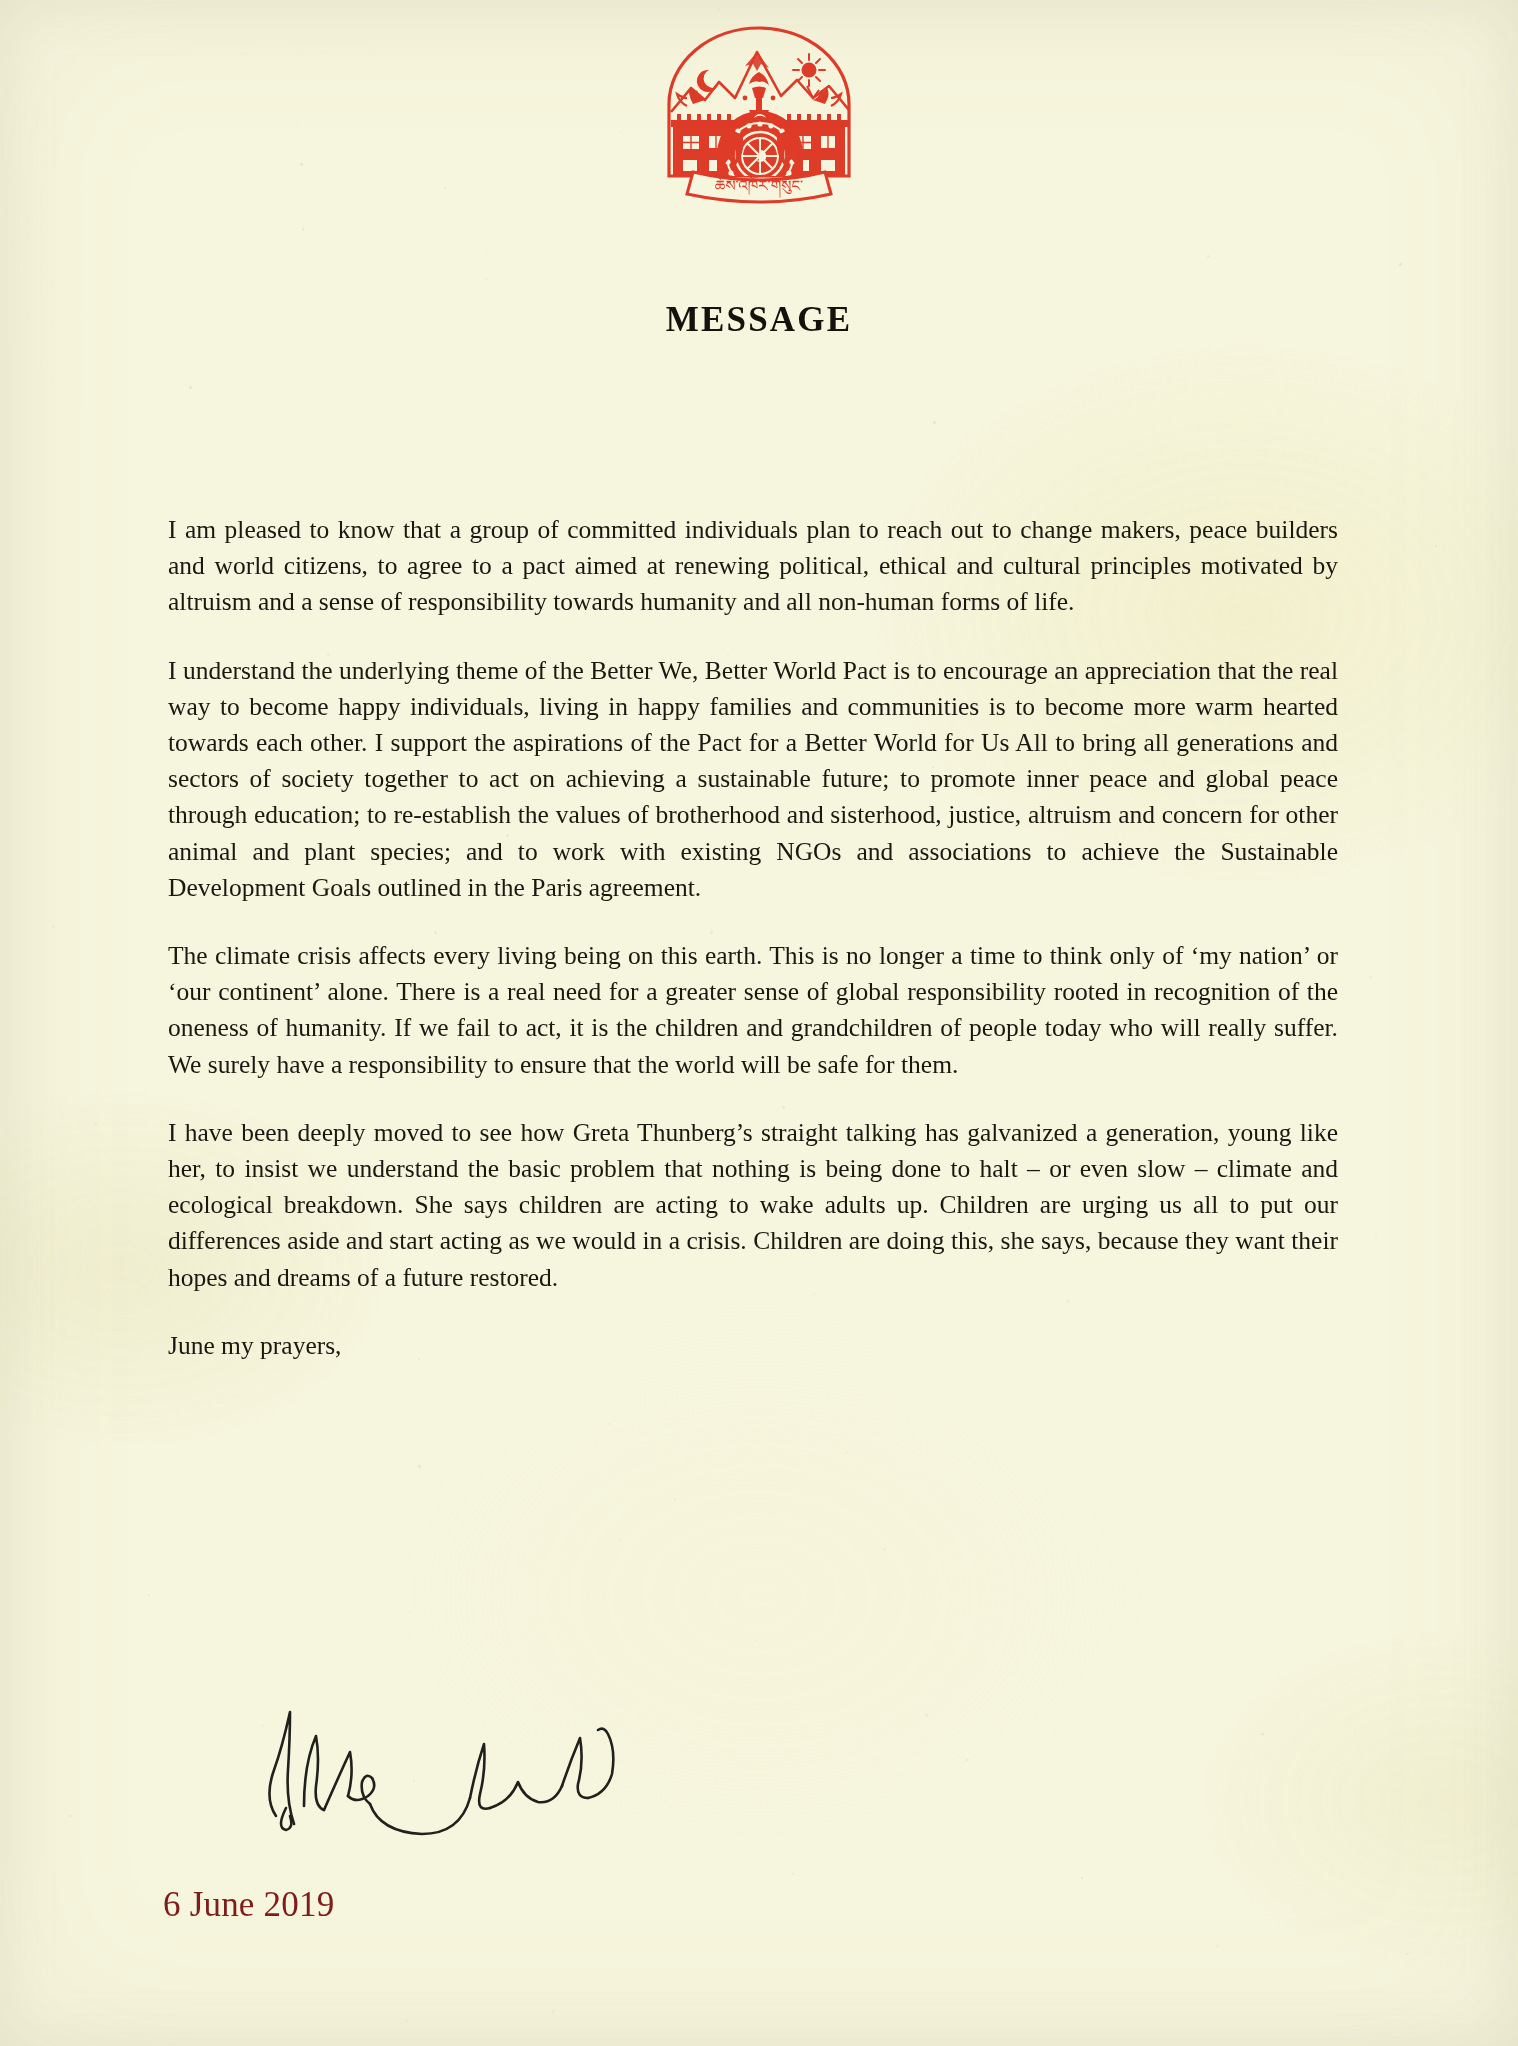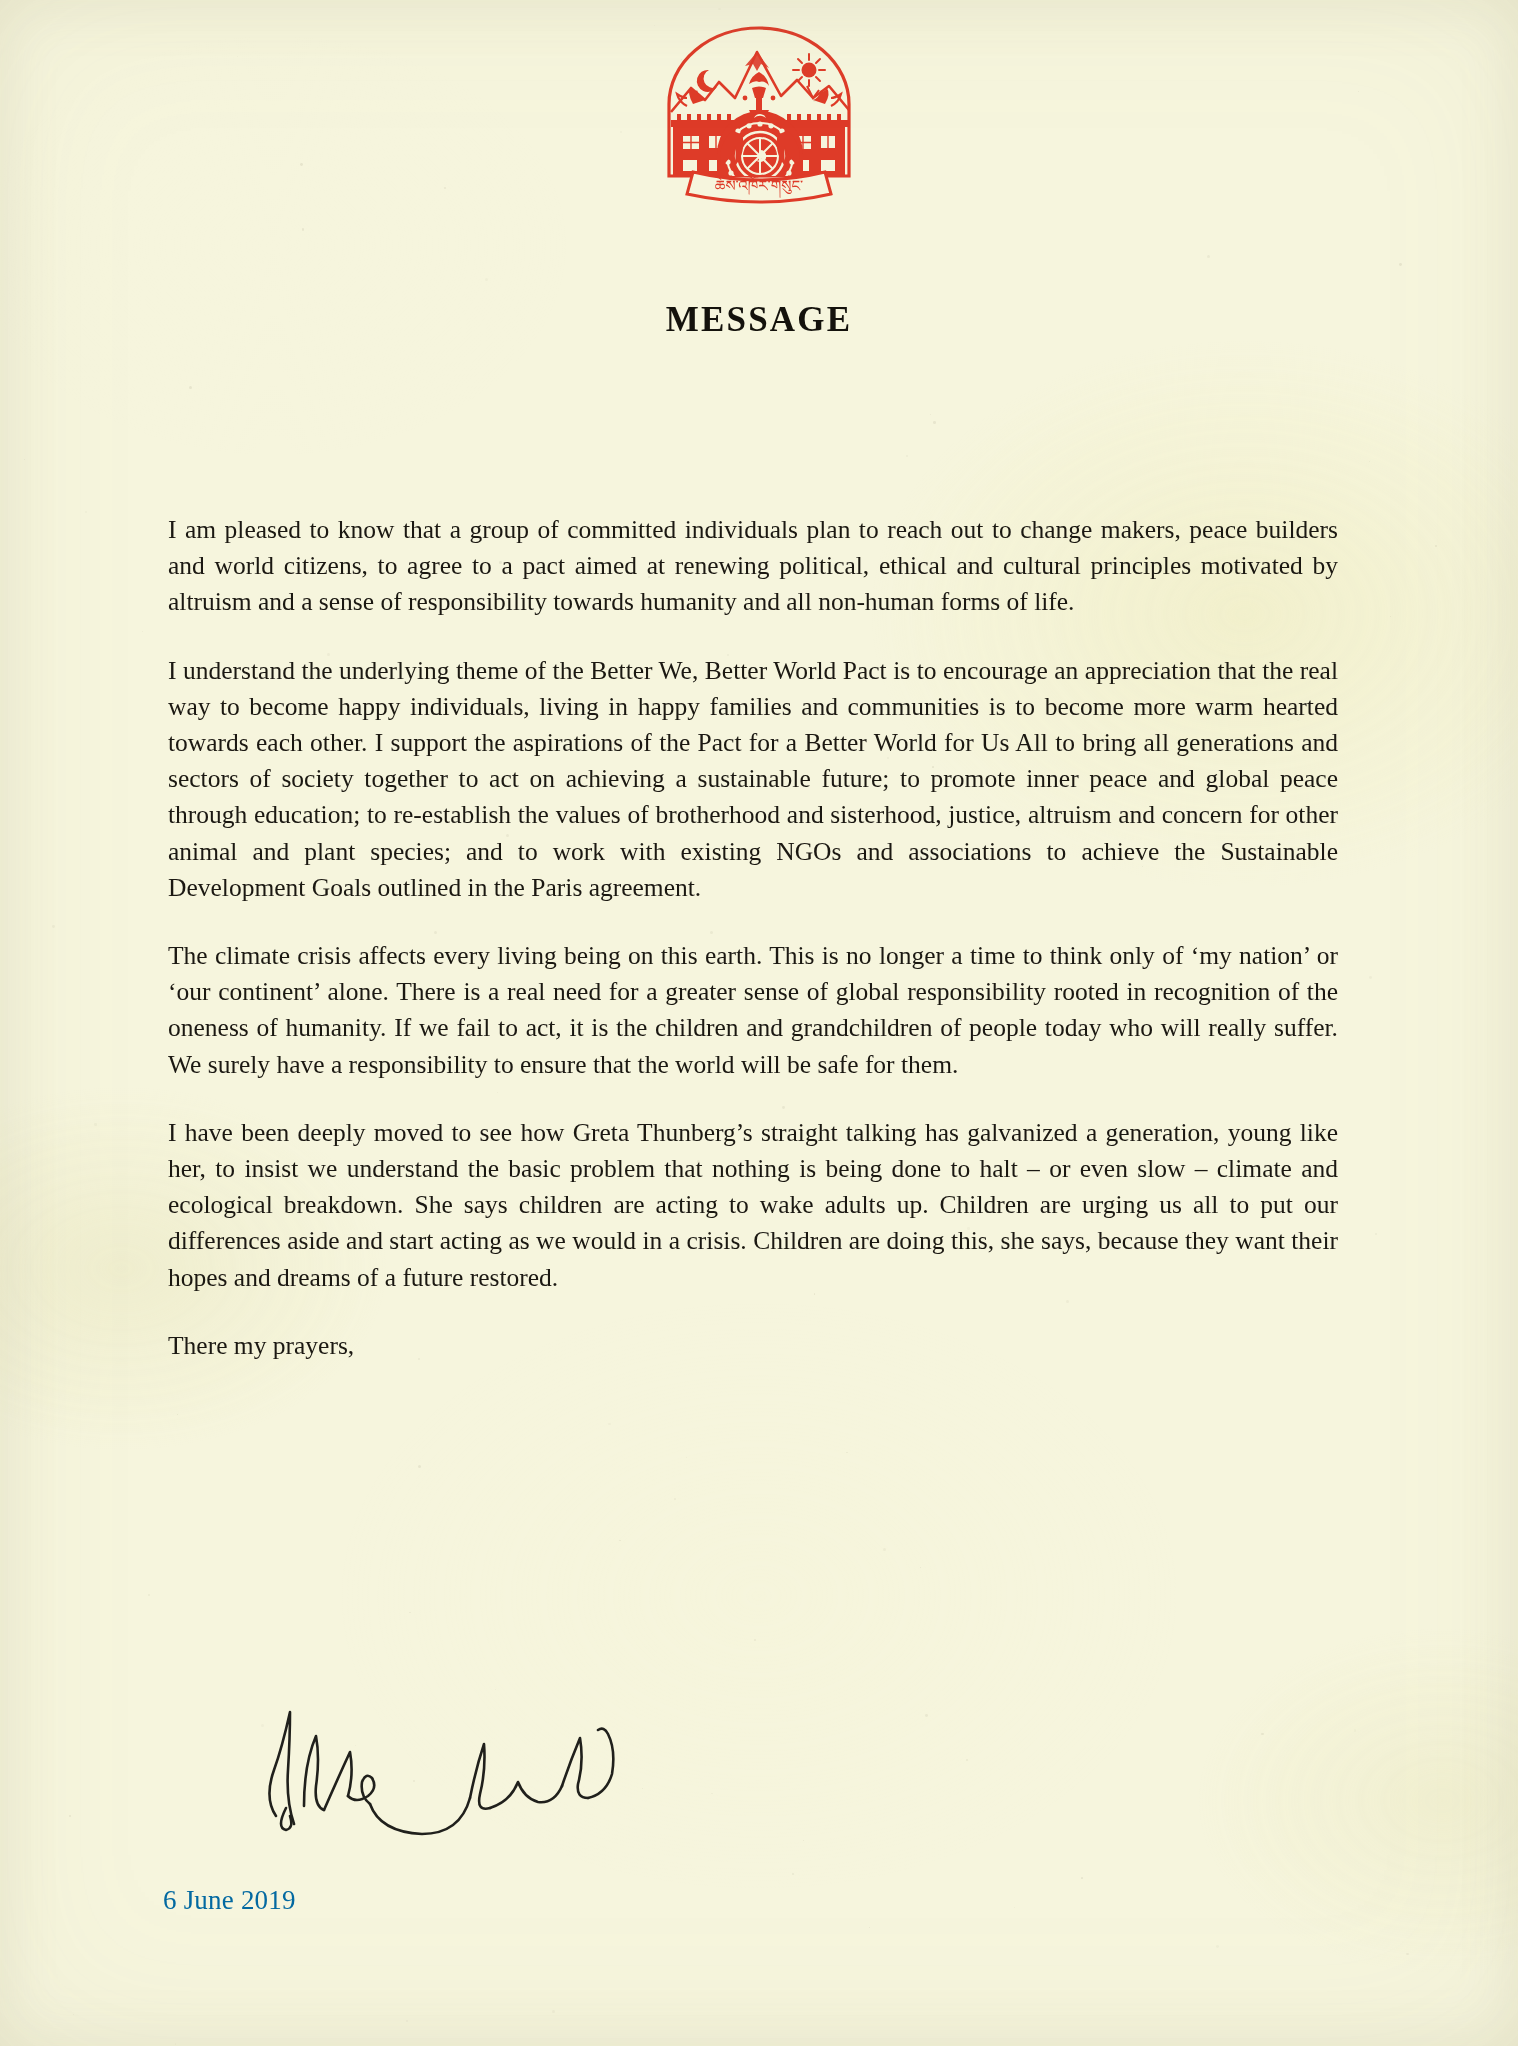--- a/index.html
+++ b/index.html
@@ -137,22 +137,22 @@
     height: 100%;
     display: block;
   }
 
   
   .doc-date {
     position: absolute;
     top: 1885px;
     left: 163px;
     font-family: "Liberation Serif", "DejaVu Serif", serif;
-    font-size: 27px;
-    color: #0369a1;
+    font-size: 35px;
+    color: #7f1d1d;
     letter-spacing: .2px;
   }
 </style>
 </head>
 <body>
 
 <div class="page">
 
   <div class="emblem-wrap">
     <svg class="emblem" viewBox="0 0 204 182" aria-hidden="true">
@@ -285,21 +285,21 @@
   </div>
 
 
   <div class="doc-title">MESSAGE</div>
 
   <div class="body-block">
     <p class="para">I am pleased to know that a group of committed individuals plan to reach out to change makers, peace builders and world citizens, to agree to a pact aimed at renewing political, ethical and cultural principles motivated by altruism and a sense of responsibility towards humanity and all non-human forms of life.</p>
     <p class="para">I understand the underlying theme of the Better We, Better World Pact is to encourage an appreciation that the real way to become happy individuals, living in happy families and communities is to become more warm hearted towards each other. I support the aspirations of the Pact for a Better World for Us All to bring all generations and sectors of society together to act on achieving a sustainable future; to promote inner peace and global peace through education; to re-establish the values of brotherhood and sisterhood, justice, altruism and concern for other animal and plant species; and to work with existing NGOs and associations to achieve the Sustainable Development Goals outlined in the Paris agreement.</p>
     <p class="para">The climate crisis affects every living being on this earth. This is no longer a time to think only of ‘my nation’ or ‘our continent’ alone. There is a real need for a greater sense of global responsibility rooted in recognition of the oneness of humanity. If we fail to act, it is the children and grandchildren of people today who will really suffer. We surely have a responsibility to ensure that the world will be safe for them.</p>
     <p class="para">I have been deeply moved to see how Greta Thunberg’s straight talking has galvanized a generation, young like her, to insist we understand the basic problem that nothing is being done to halt – or even slow – climate and ecological breakdown. She says children are acting to wake adults up. Children are urging us all to put our differences aside and start acting as we would in a crisis. Children are doing this, she says, because they want their hopes and dreams of a future restored.</p>
-    <p class="closing">There my prayers,</p>
+    <p class="closing">June my prayers,</p>
   </div>
 
   <div class="signature-wrap">
     <svg class="signature" viewBox="0 0 420 170" aria-hidden="true">
       <g fill="none" stroke="#20201c" stroke-width="2.6" stroke-linecap="round" stroke-linejoin="round">
 
         <path d="M30 138 Q18 120 28 92 Q36 70 44 34 Q44 60 42 92 Q40 122 48 146"></path>
 
         <path d="M40 130 Q30 150 40 152 Q48 150 44 138"></path>
 

